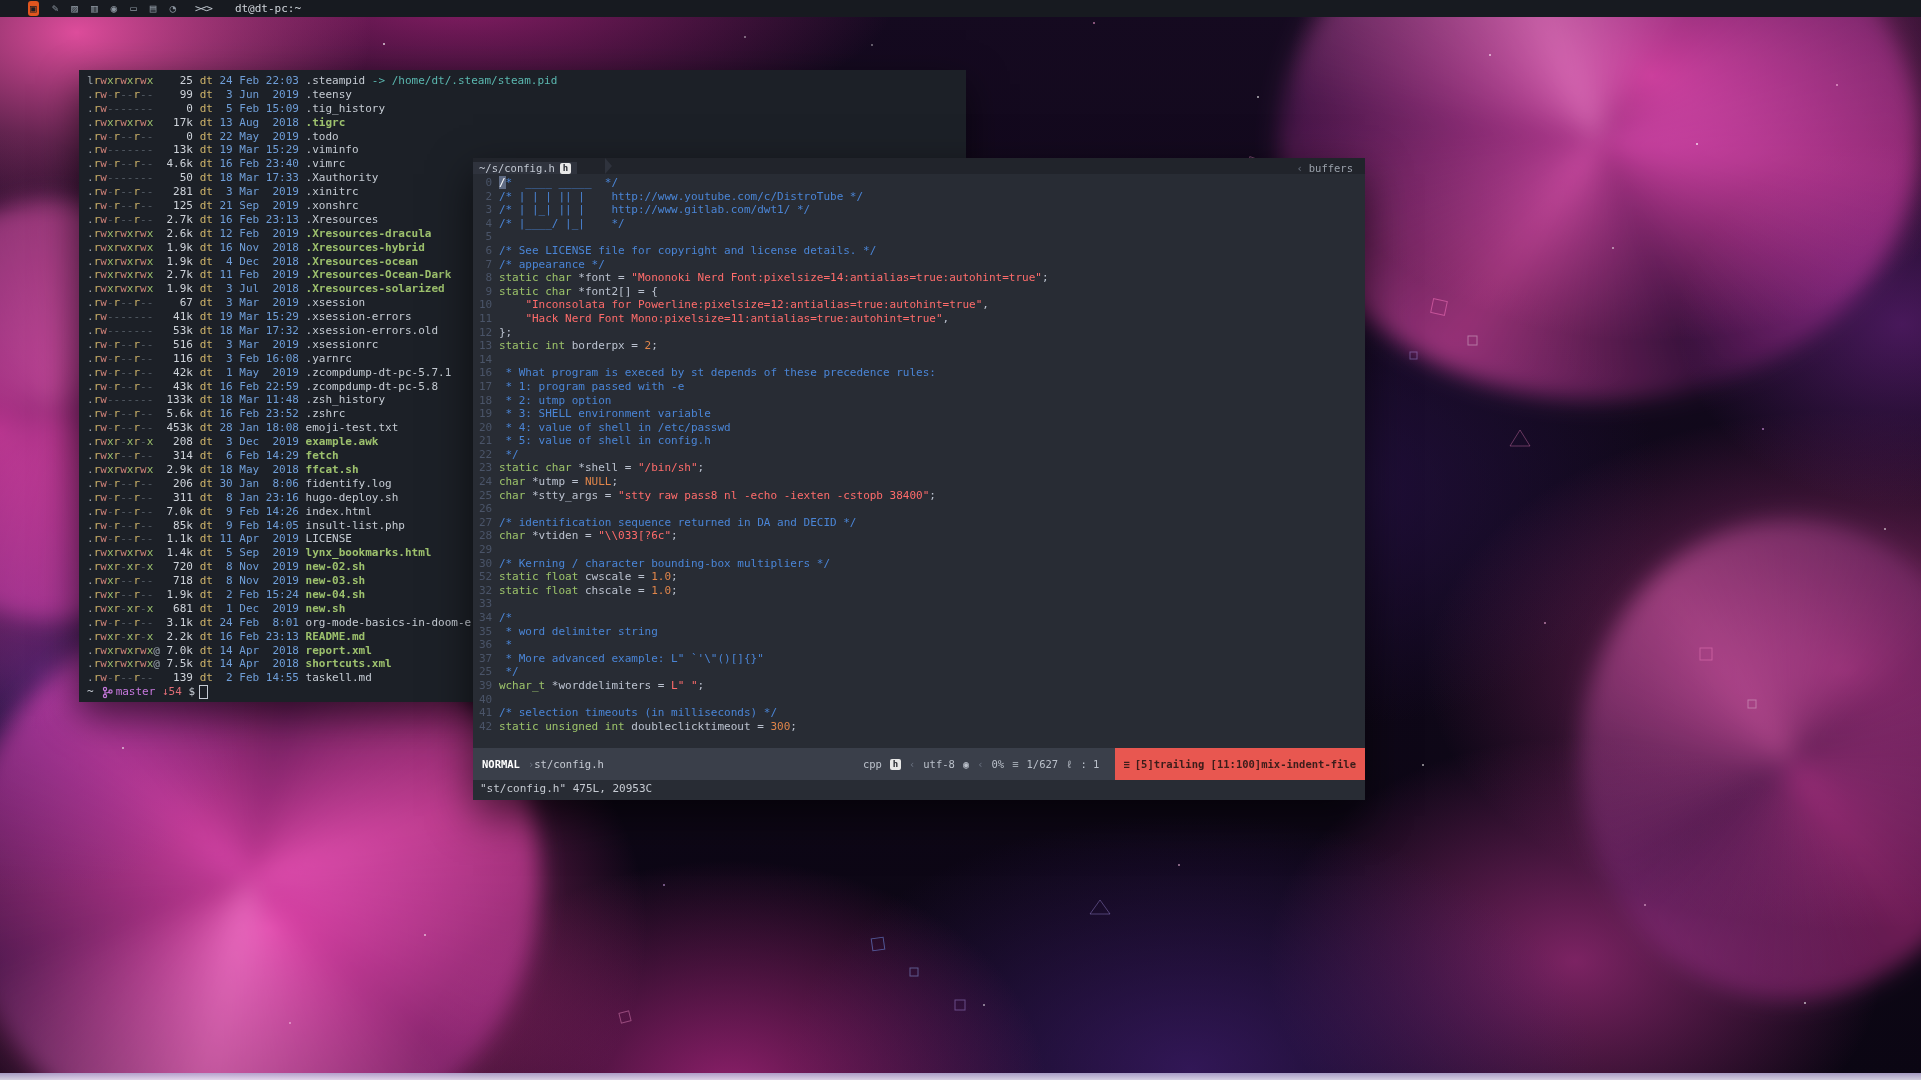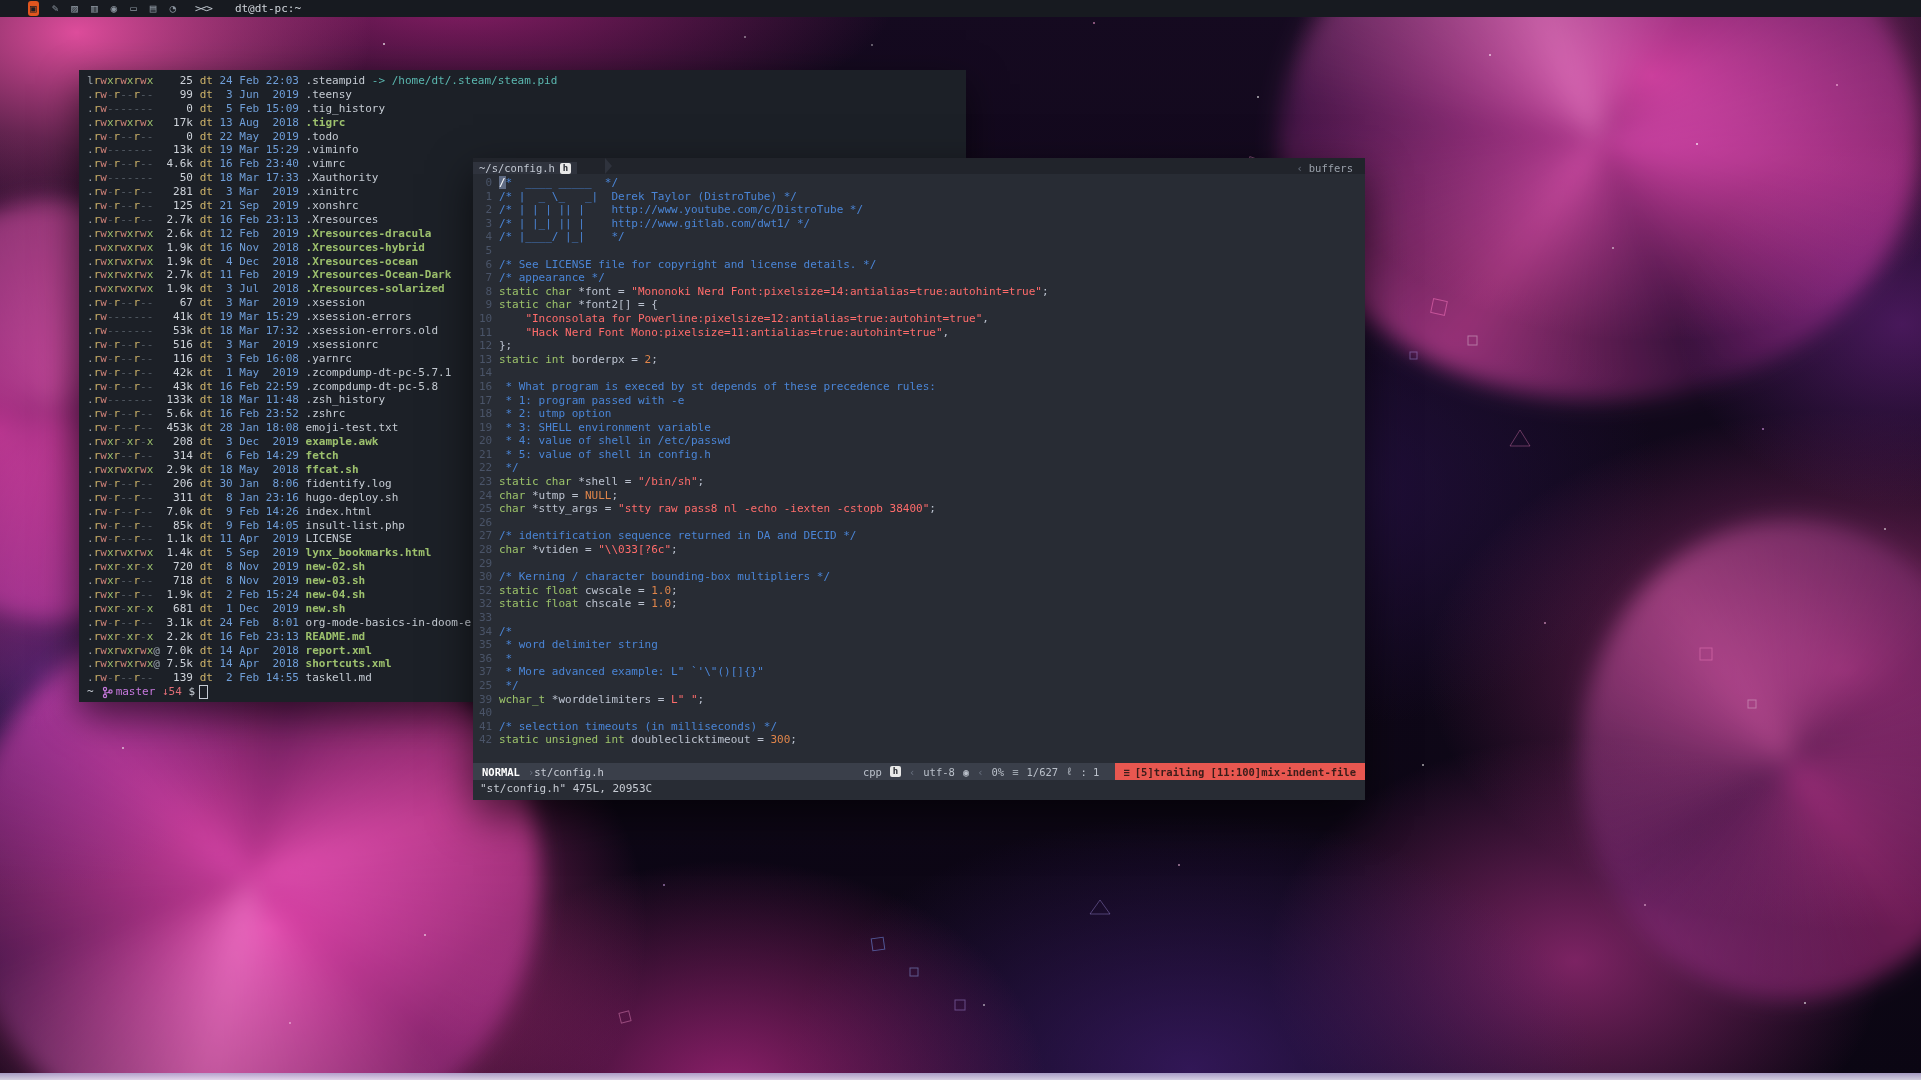--- a/index.html
+++ b/index.html
@@ -90,21 +90,21 @@
   .ficon{display:inline-block;width:11px;height:11px;background:#e8e8e8;color:#23262d;
     border-radius:2px;font-size:9px;line-height:11px;text-align:center;font-weight:bold;}
   .buffers{margin-left:auto;display:flex;align-items:center;gap:6px;color:#9aa1ab;padding-right:12px;}
   .sep-l{color:#6a7280;}
   .code{flex:1;padding:2px 0 0 6px;font-size:11px;line-height:13.6px;overflow:hidden;}
   .e-line{white-space:pre;height:13.6px;}
   .gut{color:#4a5468;}
   .tok-c{color:#4a85d6}.tok-k{color:#9dc46a}.tok-s{color:#ff6c6b}
   .tok-n{color:#e0854a}.tok-p{color:#bbc2cf}
   .cursor{background:#5f6b83;color:#ffffff;}
-  .statusline{height:17px;background:#3a3f4a;display:flex;align-items:center;
+  .statusline{height:32px;background:#3a3f4a;display:flex;align-items:center;
     font-size:10.5px;color:#bac0ca;flex:none;}
   .sl-mode{font-weight:bold;color:#ffffff;padding:0 8px 0 9px;}
   .sl-file{color:#c7ccd5;}
   .sl-right{margin-left:auto;display:flex;align-items:center;gap:8px;height:100%;}
   .sl-div{color:#6a7280;}
   .sl-diag{background:#e85750;color:#3b1d1a;height:100%;display:flex;align-items:center;
     gap:5px;padding:0 9px 0 8px;margin-left:8px;font-weight:bold;}
   .cmdline{height:18px;padding:2px 7px 0;font-size:11px;color:#c6cbd3;flex:none;}
 </style>
 </head>
@@ -225,21 +225,20 @@
       <span class="ficon">h</span>
     </div>
     <div class="tab-arrow"></div>
     <div class="buffers">
       <span class="sep-l">‹</span>
       <span>buffers</span>
     </div>
   </div>
   <div class="code">
       <div class="e-line"><span class="gut"> 0 </span><span class="tok-c cursor">/</span><span class="tok-c">*  ____ _____  */</span></div>
-      <div class="e-line"><span class="gut"> 1 </span><span class="tok-c">/* |  _ \_   _|  Derek Taylor (DistroTube) */</span></div>
       <div class="e-line"><span class="gut"> 2 </span><span class="tok-c">/* | | | || |    http://www.youtube.com/c/DistroTube */</span></div>
       <div class="e-line"><span class="gut"> 3 </span><span class="tok-c">/* | |_| || |    http://www.gitlab.com/dwt1/ */</span></div>
       <div class="e-line"><span class="gut"> 4 </span><span class="tok-c">/* |____/ |_|    */</span></div>
       <div class="e-line"><span class="gut"> 5 </span></div>
       <div class="e-line"><span class="gut"> 6 </span><span class="tok-c">/* See LICENSE file for copyright and license details. */</span></div>
       <div class="e-line"><span class="gut"> 7 </span><span class="tok-c">/* appearance */</span></div>
       <div class="e-line"><span class="gut"> 8 </span><span class="tok-k">static char </span><span class="tok-p">*font = </span><span class="tok-s">"Mononoki Nerd Font:pixelsize=14:antialias=true:autohint=true"</span><span class="tok-p">;</span></div>
       <div class="e-line"><span class="gut"> 9 </span><span class="tok-k">static char </span><span class="tok-p">*font2[] = {</span></div>
       <div class="e-line"><span class="gut">10 </span><span class="tok-p">    </span><span class="tok-s">"Inconsolata for Powerline:pixelsize=12:antialias=true:autohint=true"</span><span class="tok-p">,</span></div>
       <div class="e-line"><span class="gut">11 </span><span class="tok-p">    </span><span class="tok-s">"Hack Nerd Font Mono:pixelsize=11:antialias=true:autohint=true"</span><span class="tok-p">,</span></div>

